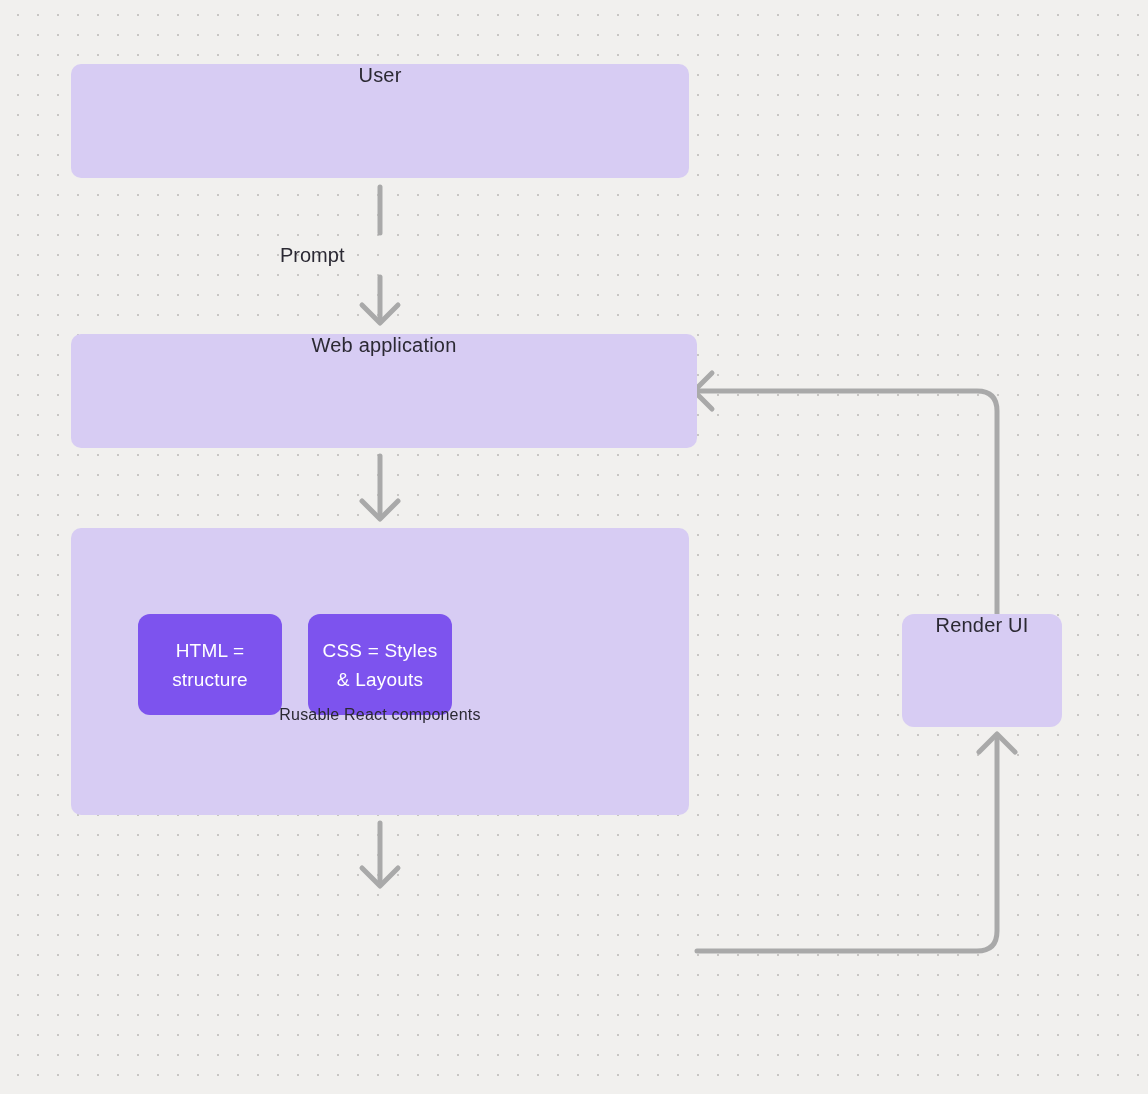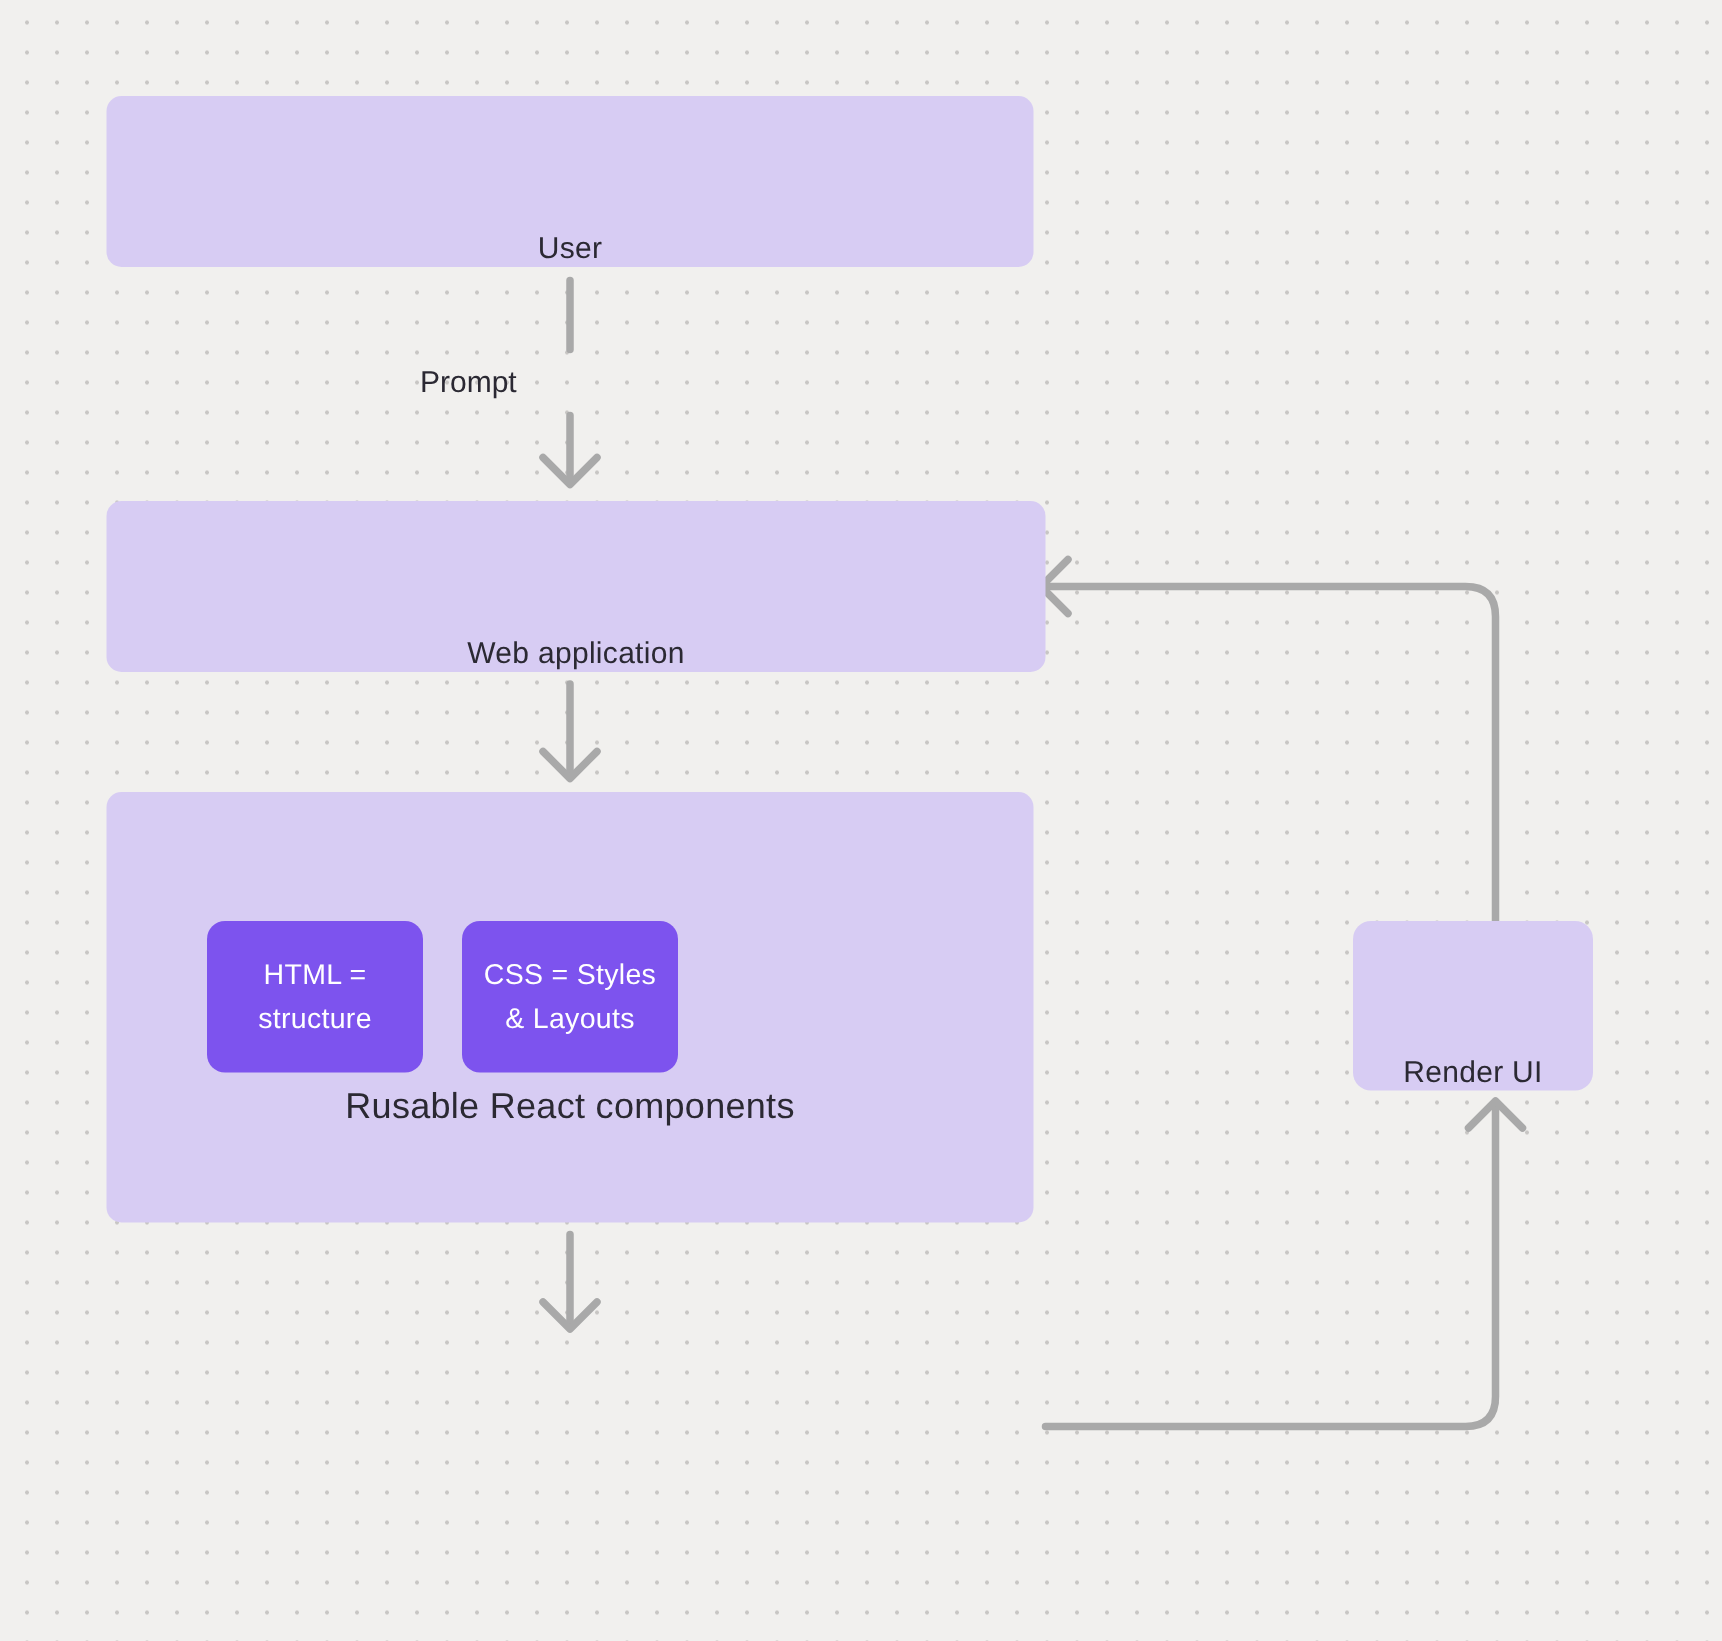--- a/index.html
+++ b/index.html
@@ -37,21 +37,21 @@
     stroke:var(--arrow);
     stroke-width:5;
     stroke-linecap:round;
     stroke-linejoin:round;
   }
   .node{
     position:absolute;
     background:var(--node-fill);
     border-radius:10px;
     display:flex;
-    align-items:flex-end;
+    align-items:flex-start;
     justify-content:center;
     color:var(--text);
     font-size:20px;
     letter-spacing:0.2px;
     text-align:center;
   }
   .node-user        {left:71px;  top:64px;  width:618px; height:114px;}
   .node-webapp      {left:71px;  top:334px; width:626px; height:114px;}
   .node-components  {left:71px;  top:528px; width:618px; height:287px;}
   .node-vite        {left:71px;  top:895px; width:618px; height:114px;}
@@ -74,23 +74,23 @@
     text-align:center;
     margin-top:47px;
   }
   .component-1{left:67px;}
   .component-2{left:237px;}
   .component-3{left:407px;}
 
   .group-caption{
     position:absolute;
     left:0; right:0;
-    top:196px;
+    top:178px;
     text-align:center;
-    font-size:24px;
+    font-size:16px;
     color:var(--text);
   }
   .edge-label{
     position:absolute;
     left:280px;
     top:244px;
     width:200px;
     text-align:left;
     font-size:20px;
     color:var(--text);

